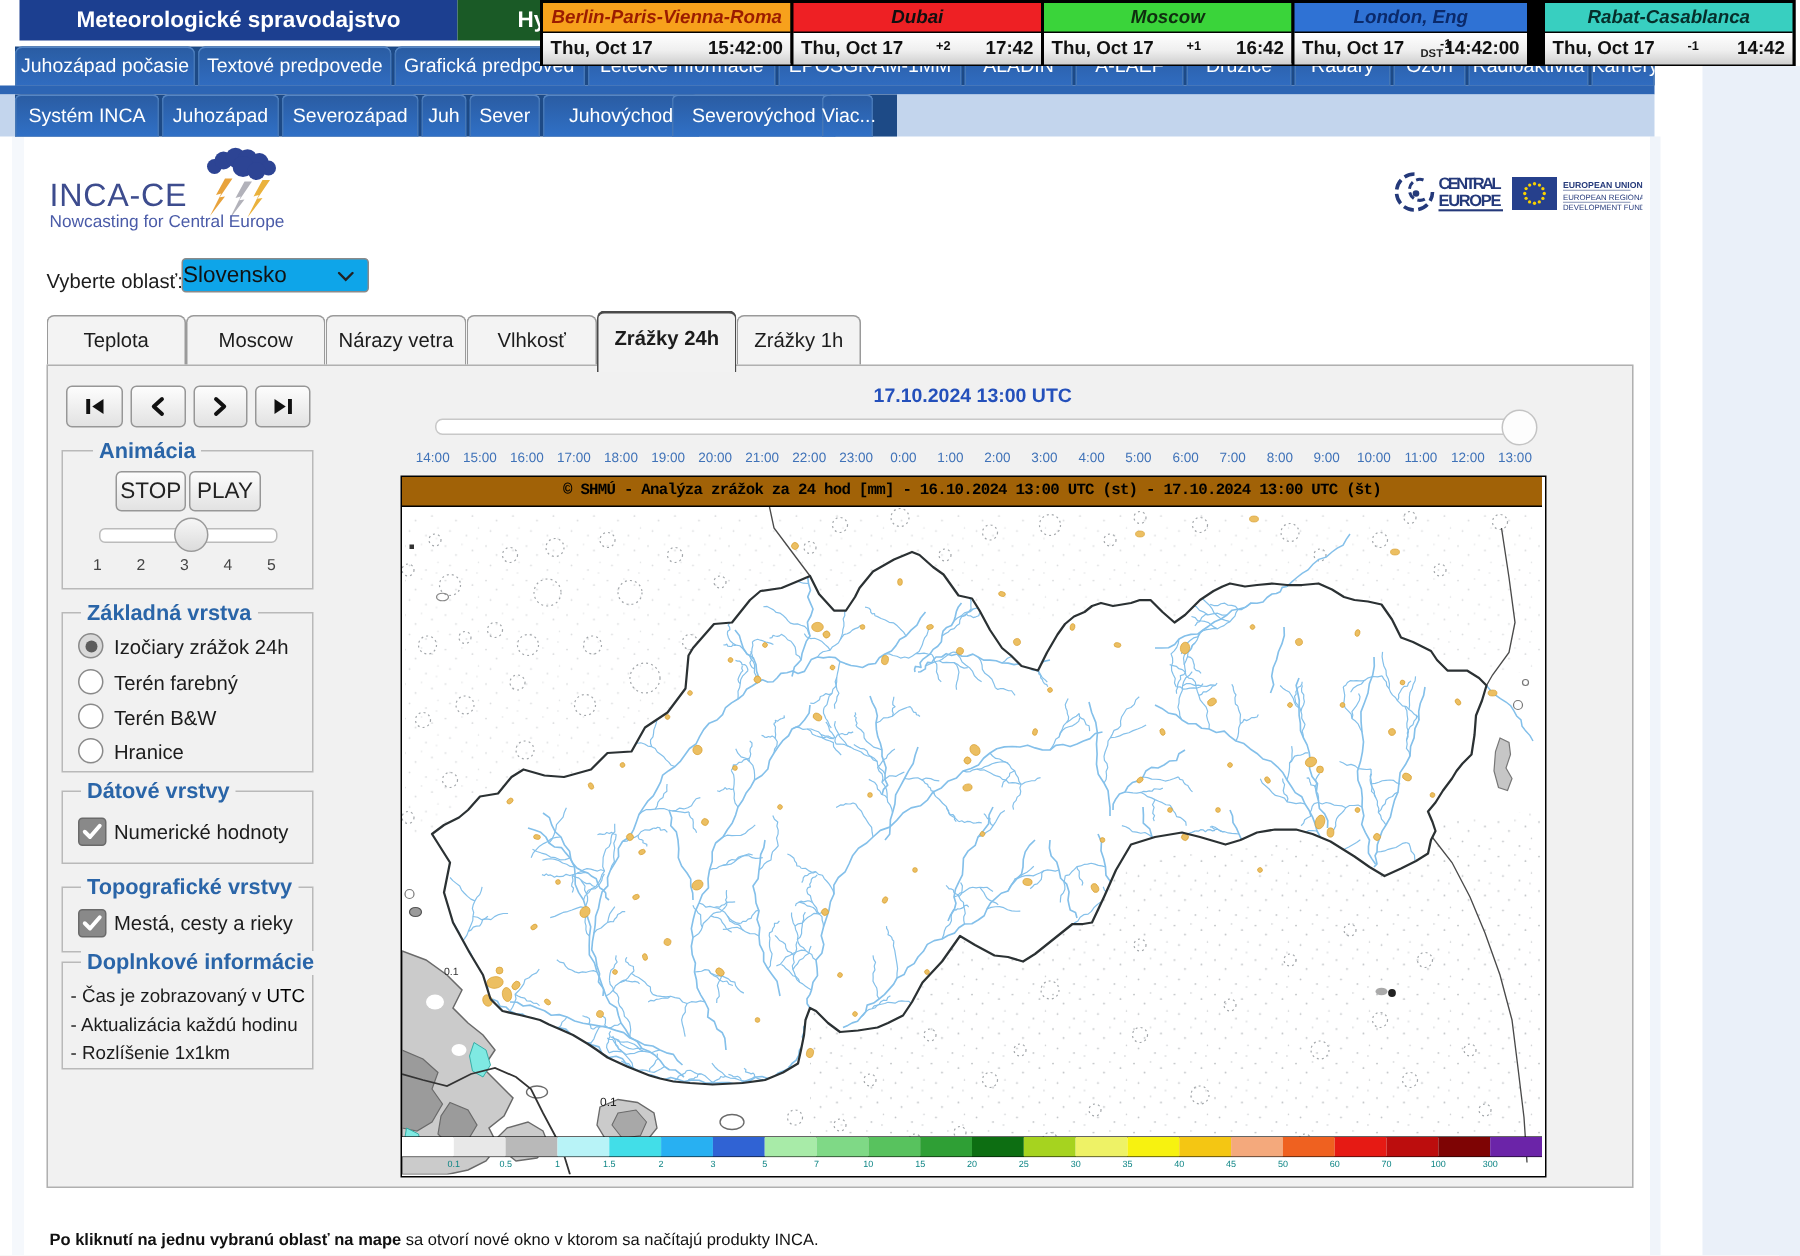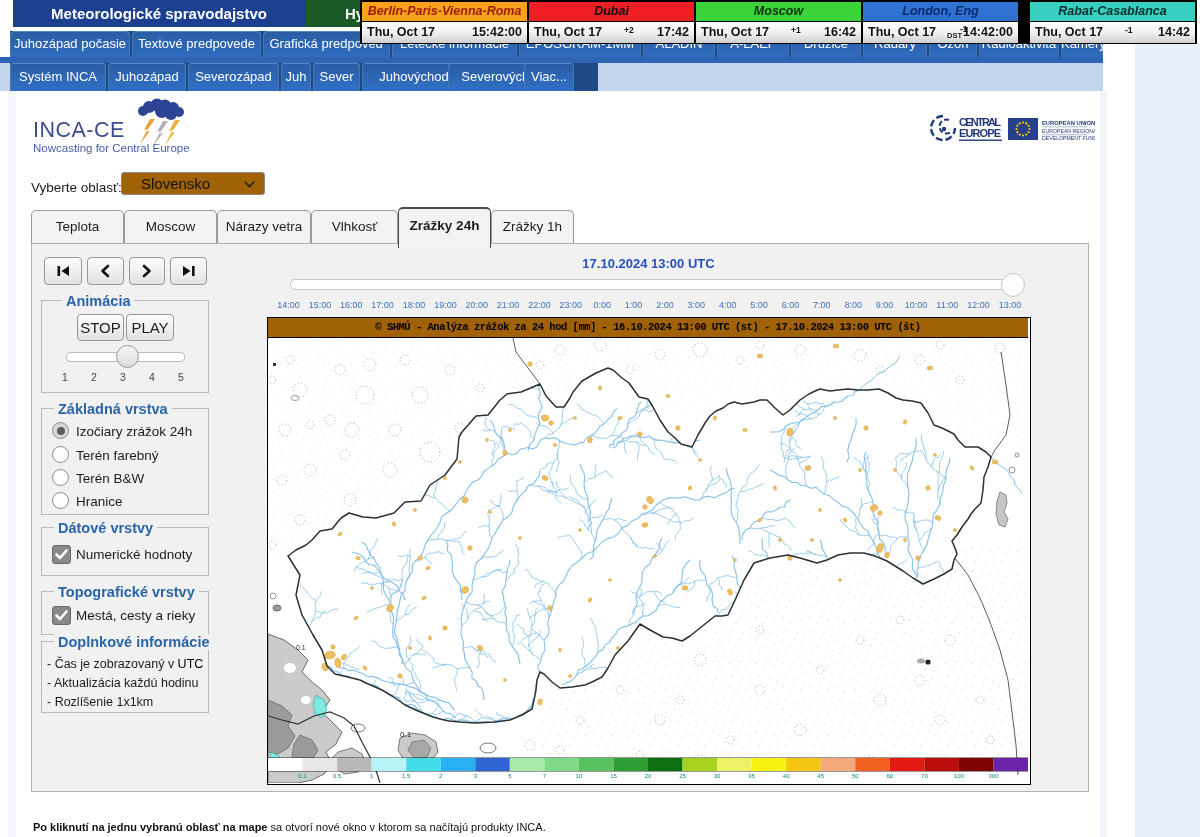--- a/index.html
+++ b/index.html
@@ -42,21 +42,21 @@
 <div class="a" style="left:0;top:57px;width:1103px;height:6px;background:#2d65b4"></div>
 <div class="a" style="left:0;top:63px;width:1103px;height:28px;background:#c3d5ed"></div>
 <div class="a" style="left:10px;top:63px;width:588px;height:28px;background:#1d4a86"></div>
 <div class="tab2" style="left:10px;width:96px">Systém INCA</div>
 <div class="tab2" style="left:108px;width:78px">Juhozápad</div>
 <div class="tab2" style="left:188px;width:91px">Severozápad</div>
 <div class="tab2" style="left:281px;width:30px">Juh</div>
 <div class="tab2" style="left:313px;width:47px">Sever</div>
 <div class="tab2" style="left:362px;width:104px">Juhovýchod</div>
 <div class="tab2" style="left:448px;width:109px">Severovýchod</div>
-<div class="tab2" style="left:524px;width:50px">Viac...</div>
+<div class="tab2" style="left:548px;width:34px">Viac...</div>
 <div class="a" style="left:360px;top:0;width:833px;height:40px;border:2px solid #000;background:#000"></div>
 <div class="ck" style="left:362px;top:2px;width:165px">
 <div class="ckh" style="background:#f7a11c;color:#9b1c00">Berlin-Paris-Vienna-Roma</div>
 <div class="ckt">
       <span class="nm">Thu, Oct 17</span>
       <span class="tm">15:42:00</span>
     </div>
 </div>
 <div class="a" style="left:527px;top:2px;width:2px;height:40px;background:#000"></div>
 <div class="ck" style="left:529px;top:2px;width:165px">
@@ -136,21 +136,21 @@
       <circle cx="97.3" cy="9.4" r="1.1"></circle>
       <circle cx="99.6" cy="11.8" r="1.1"></circle>
     </g>
 <text x="113" y="11" font-family="Liberation Sans,sans-serif" font-size="5.8" font-weight="bold" fill="#24397a">EUROPEAN UNION</text>
 <text x="113" y="19" font-family="Liberation Sans,sans-serif" font-size="5.2" fill="#24397a">EUROPEAN REGIONAL</text>
 <text x="113" y="26" font-family="Liberation Sans,sans-serif" font-size="5.2" fill="#24397a">DEVELOPMENT FUND</text>
 <rect x="113" y="12.5" width="45" height="0.7" fill="#8a97b8"></rect>
 <rect x="113" y="20.5" width="45" height="0.7" fill="#8a97b8"></rect>
 </svg>
 <div class="a" style="left:31px;top:180px;font-size:13.5px;color:#1c1c1c">Vyberte oblasť:</div>
-<div class="a" style="left:121px;top:172px;width:123px;height:21px;border:1px solid #8a8a8a;border-radius:3px;background:#a16207;font-size:15px;color:#111;line-height:22px;padding-left:19px">Slovensko<svg style="position:absolute;right:9px;top:8px" width="11" height="7" viewBox="0 0 11 7">
+<div class="a" style="left:121px;top:172px;width:123px;height:21px;border:1px solid #8a8a8a;border-radius:3px;background:#0ea5e9;font-size:15px;color:#111;line-height:22px;padding-left:0">Slovensko<svg style="position:absolute;right:9px;top:8px" width="11" height="7" viewBox="0 0 11 7">
       <polyline points="1,1 5.5,5.5 10,1" stroke="#222" stroke-width="1.6" fill="none" stroke-linecap="round"></polyline>
     </svg></div>
 <div class="mtab" style="left:31px;top:210px;width:91px;height:33px;line-height:32px">Teplota</div>
 <div class="mtab" style="left:124px;top:210px;width:91px;height:33px;line-height:32px">Moscow</div>
 <div class="mtab" style="left:217px;top:210px;width:92px;height:33px;line-height:32px">Nárazy vetra</div>
 <div class="mtab" style="left:311px;top:210px;width:85px;height:33px;line-height:32px">Vlhkosť</div>
 <div class="mtab" style="left:491px;top:210px;width:81px;height:33px;line-height:32px">Zrážky 1h</div>
 <div class="mtab" style="left:398px;top:207px;width:91px;height:39px;line-height:34px;border-color:#4a4a4a;border-top-width:2px;background:#f2f2f2;font-weight:bold;z-index:3">Zrážky 24h</div>
 <div class="a" style="left:31px;top:243px;width:1056px;height:547px;border:1px solid #b0b0b0;background:#f1f1f1"></div>
 <div class="btn" style="left:44px;top:257px;width:36px;height:26px"><svg width="36" height="26" viewBox="0 0 36 26">

